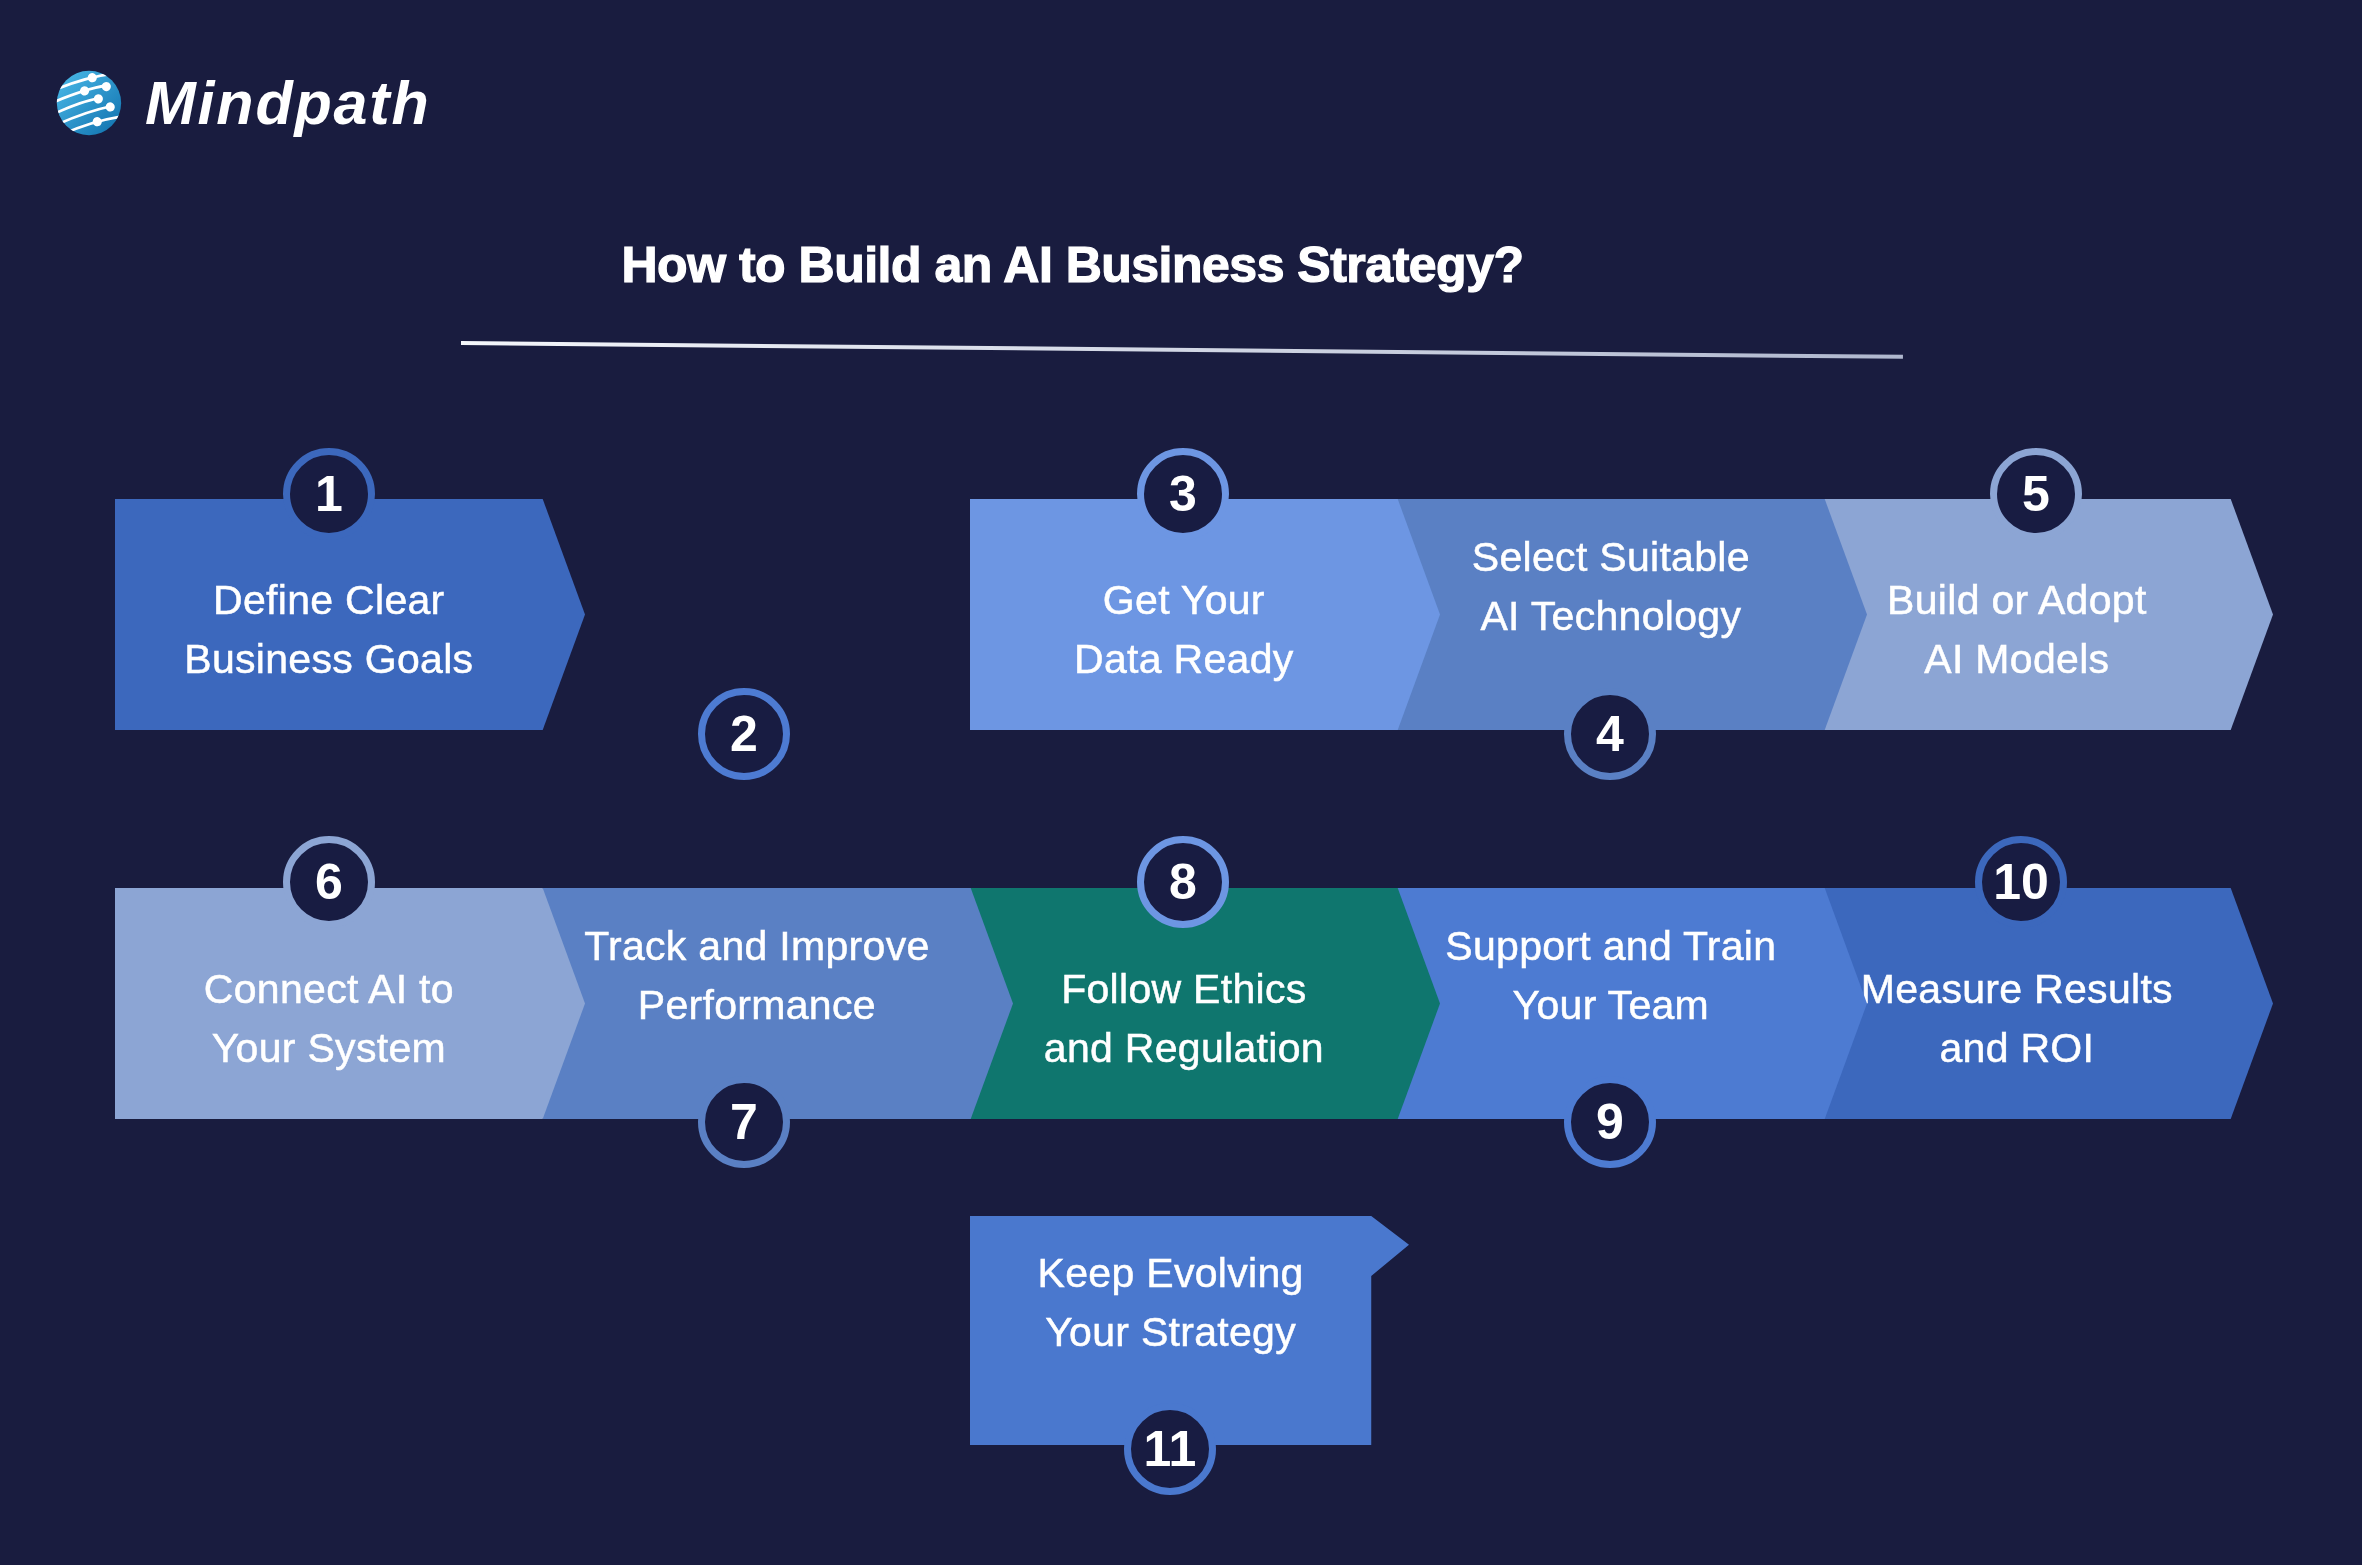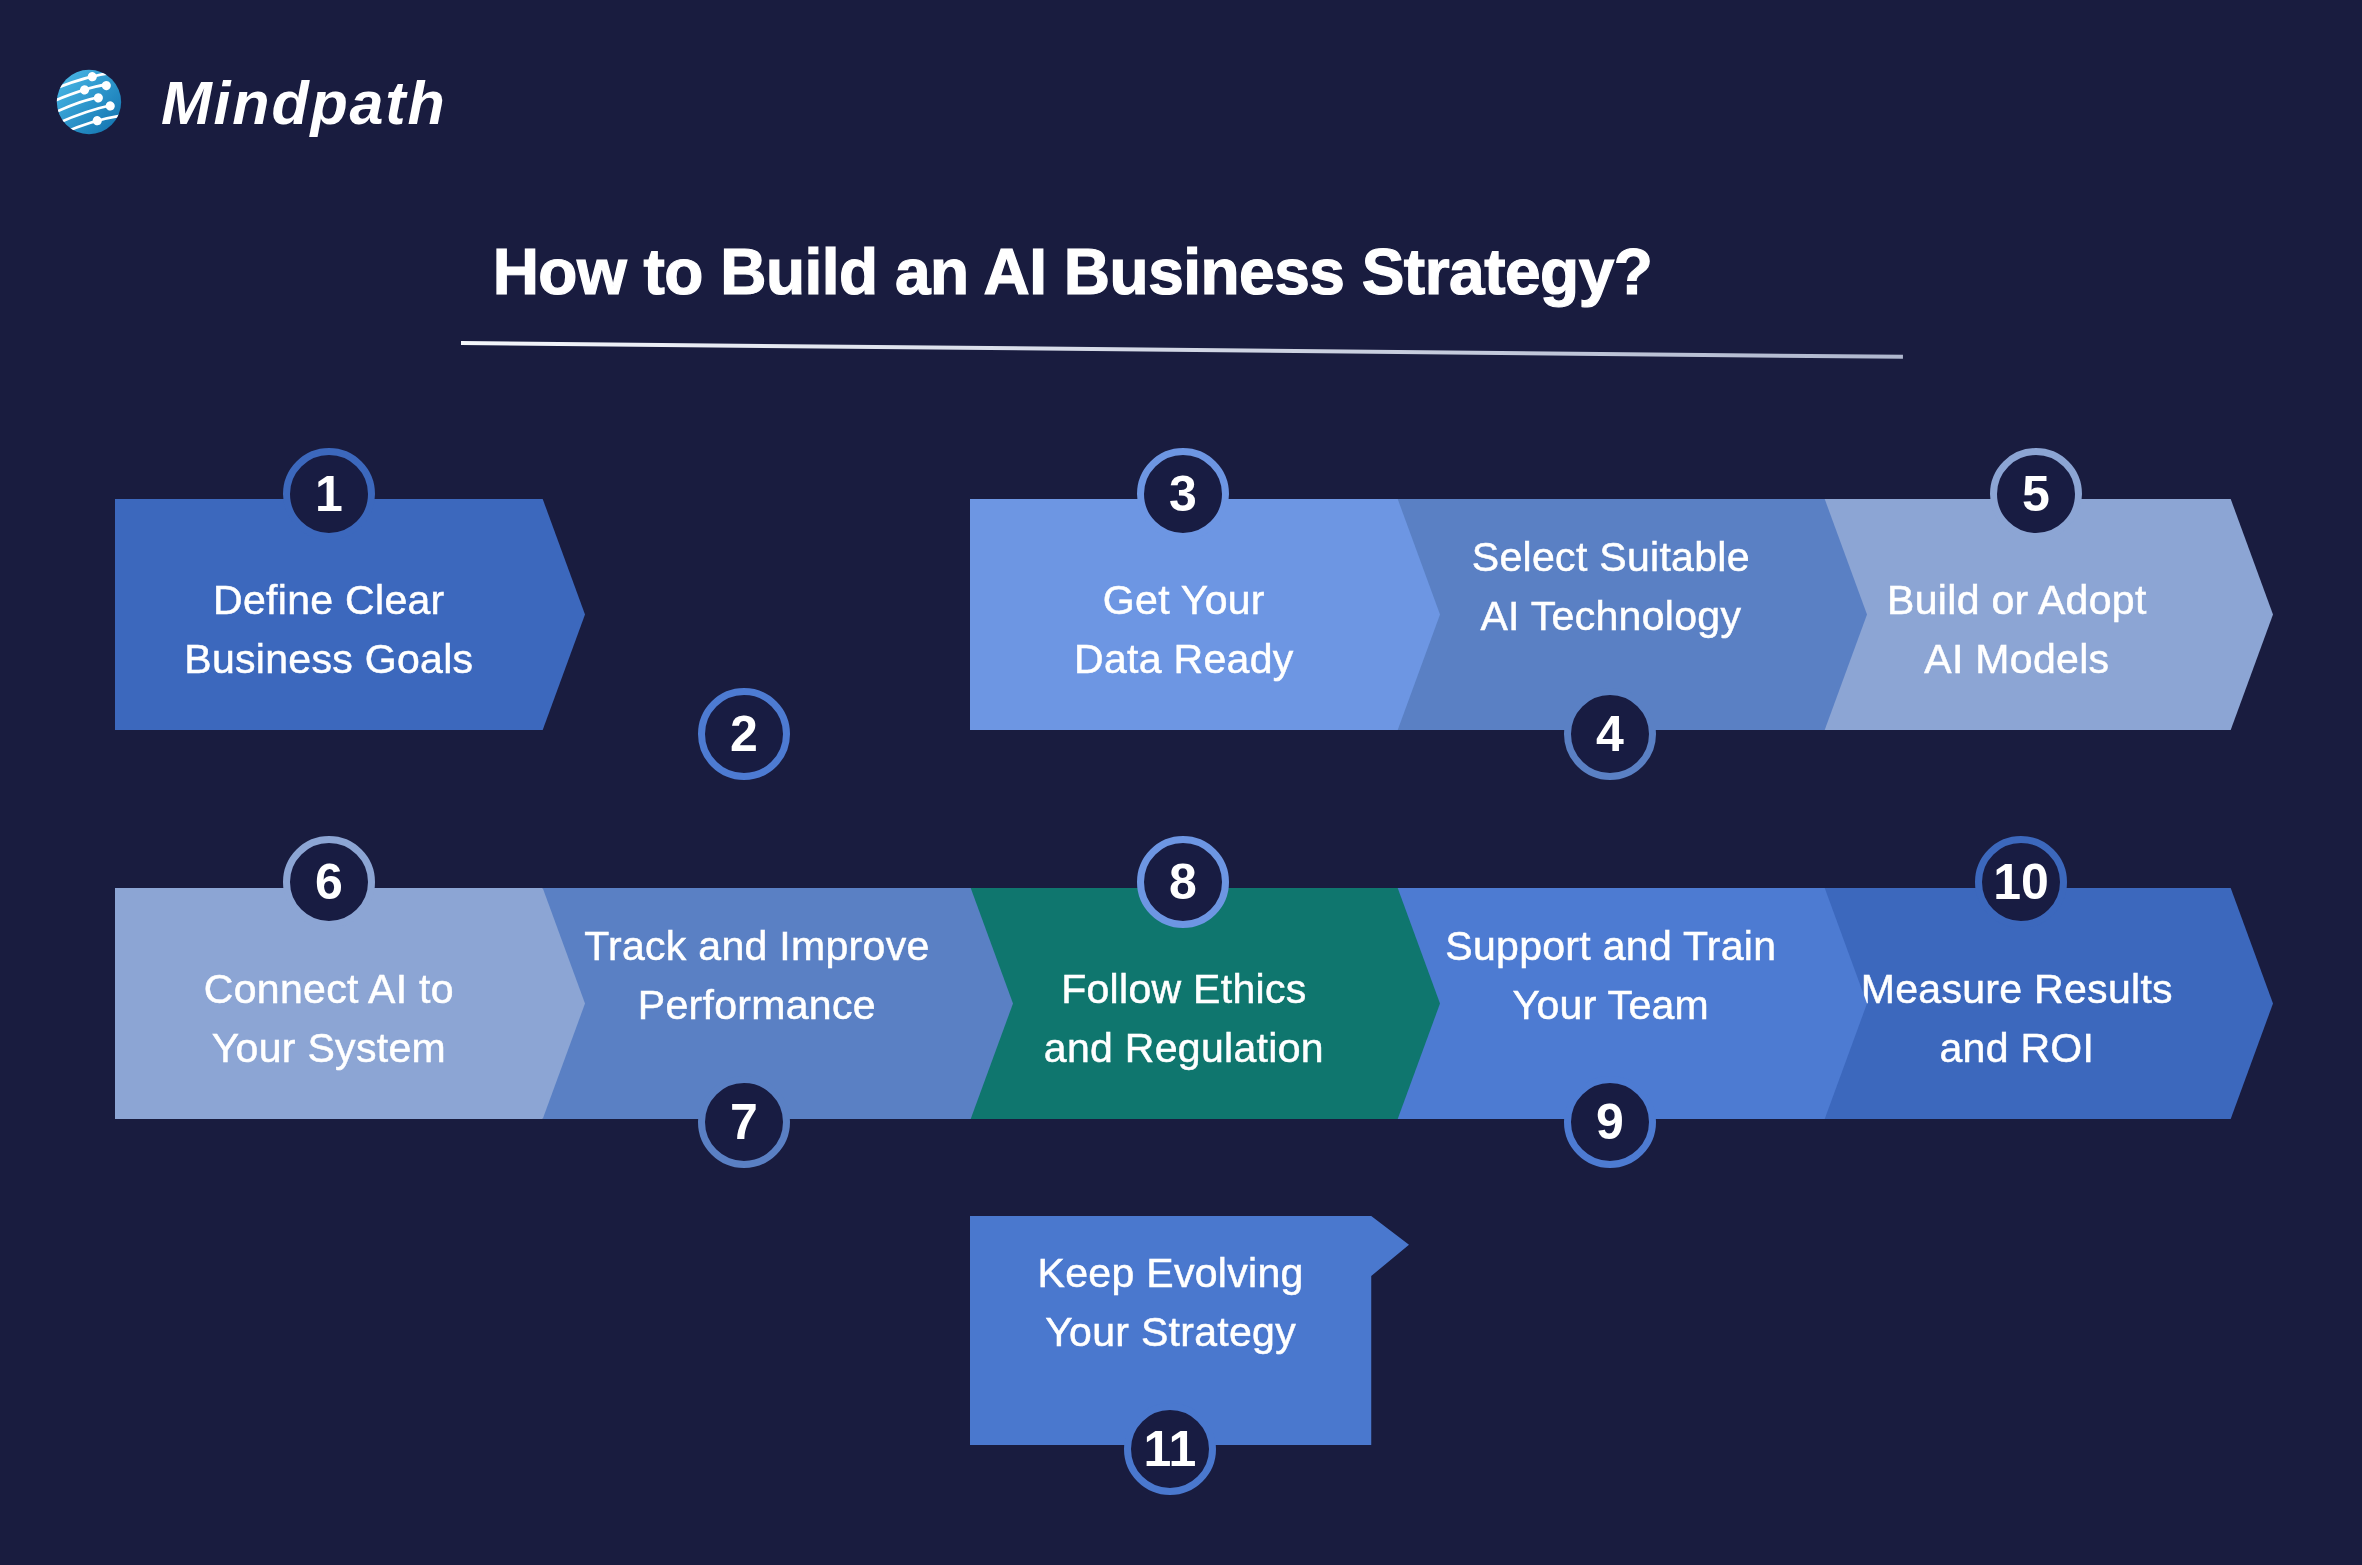--- a/index.html
+++ b/index.html
@@ -1,26 +1,26 @@
 <!DOCTYPE html>
 <html style="font-size:14.8px"><head>
 <meta charset="utf-8">
 <style>
   html,body{margin:0;padding:0;}
   body{font-family:"Liberation Sans","DejaVu Sans",sans-serif;}
   .stage{position:relative;width:2363px;height:1565px;overflow:hidden;background:#191C3F;}
 
   
-  .logo{position:absolute;left:55px;top:68px;display:flex;align-items:flex-start;gap:38px;}
+  .logo{position:absolute;left:55px;top:68px;display:flex;align-items:center;gap:22px;}
   .globe{width:68px;height:68px;display:block;}
   .brand{color:#FFFFFF;font-size:61px;font-weight:700;font-style:italic;letter-spacing:1.8px;}
 
   
   .title{position:absolute;left:0;top:240px;width:2145px;text-align:center;color:#FFFFFF;
-         font-size:64px;font-weight:700;letter-spacing:-0.5px;line-height:1;
+         font-size:50px;font-weight:700;letter-spacing:-0.5px;line-height:1;
          -webkit-text-stroke:1.2px #FFFFFF;}
   .title-underline{position:absolute;left:461px;top:341px;width:1442px;height:3.7px;
          background:linear-gradient(to right,#F4F6FB,#AFB7CE);transform:rotate(0.55deg);
          transform-origin:left center;}
 
   
   .seg{position:absolute;width:470px;height:231px;
        clip-path:polygon(0 0,91% 0,100% 50%,91% 100%,0 100%);}
   .r1{top:499px;} .r2{top:888px;}
   .cx1{left:115px;} .cx2{left:543px;} .cx3{left:970px;} .cx4{left:1397px;} .cx5{left:1803px;}

